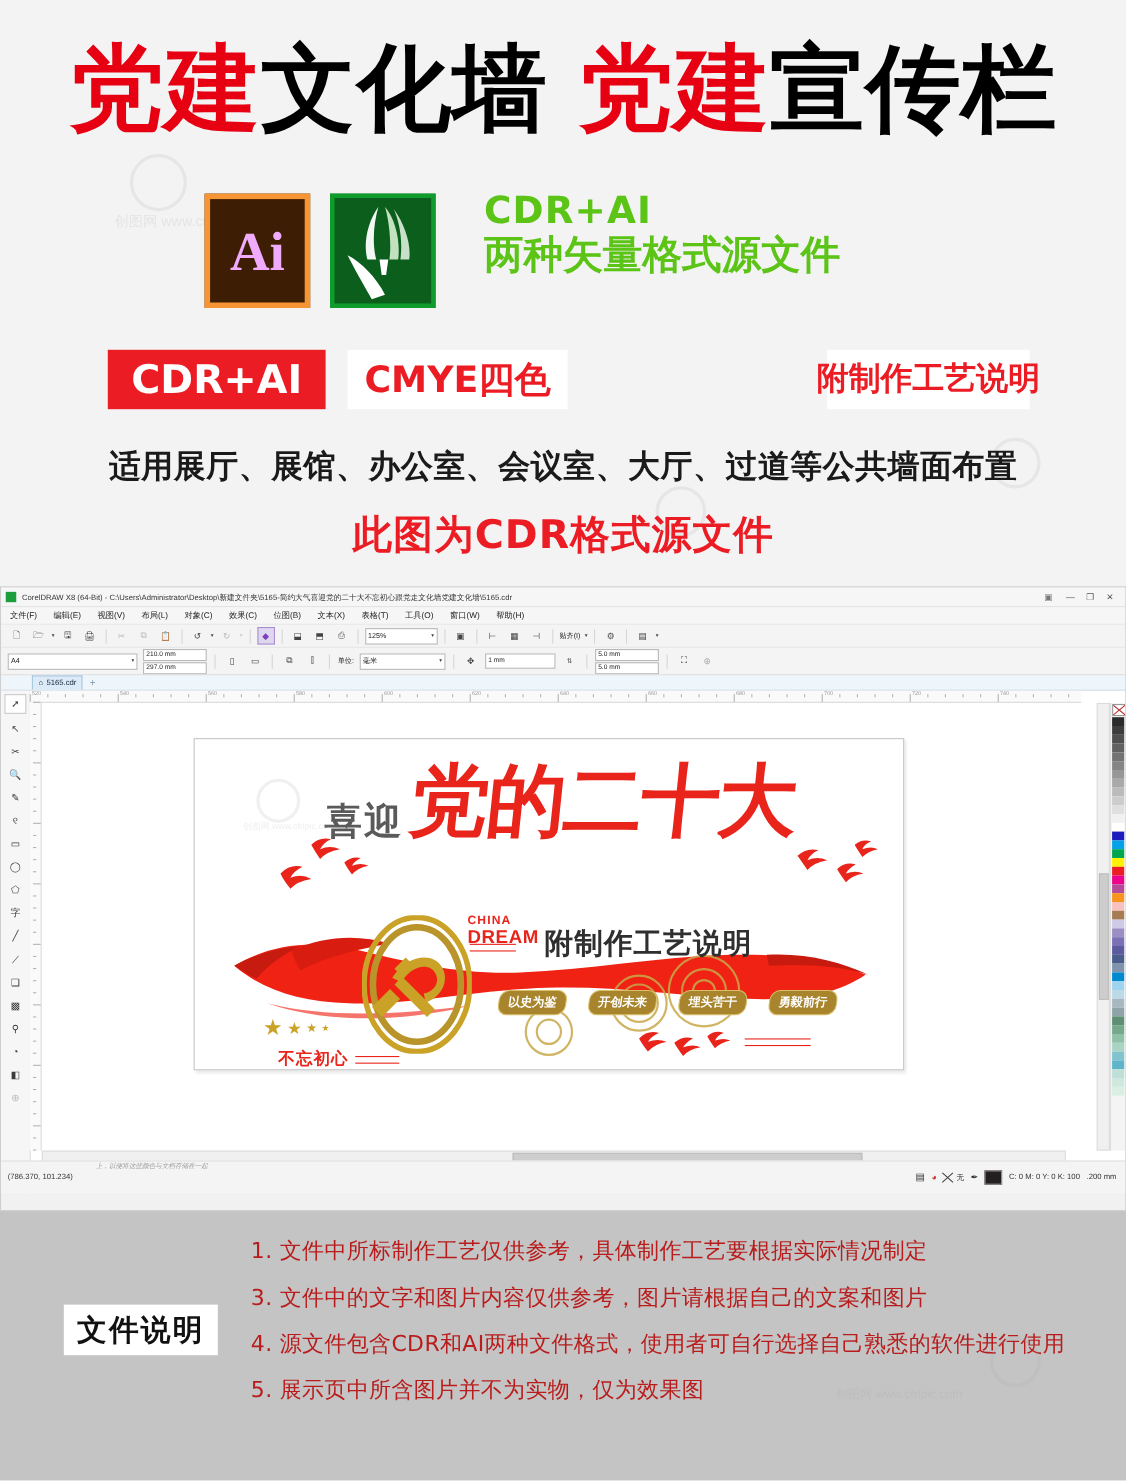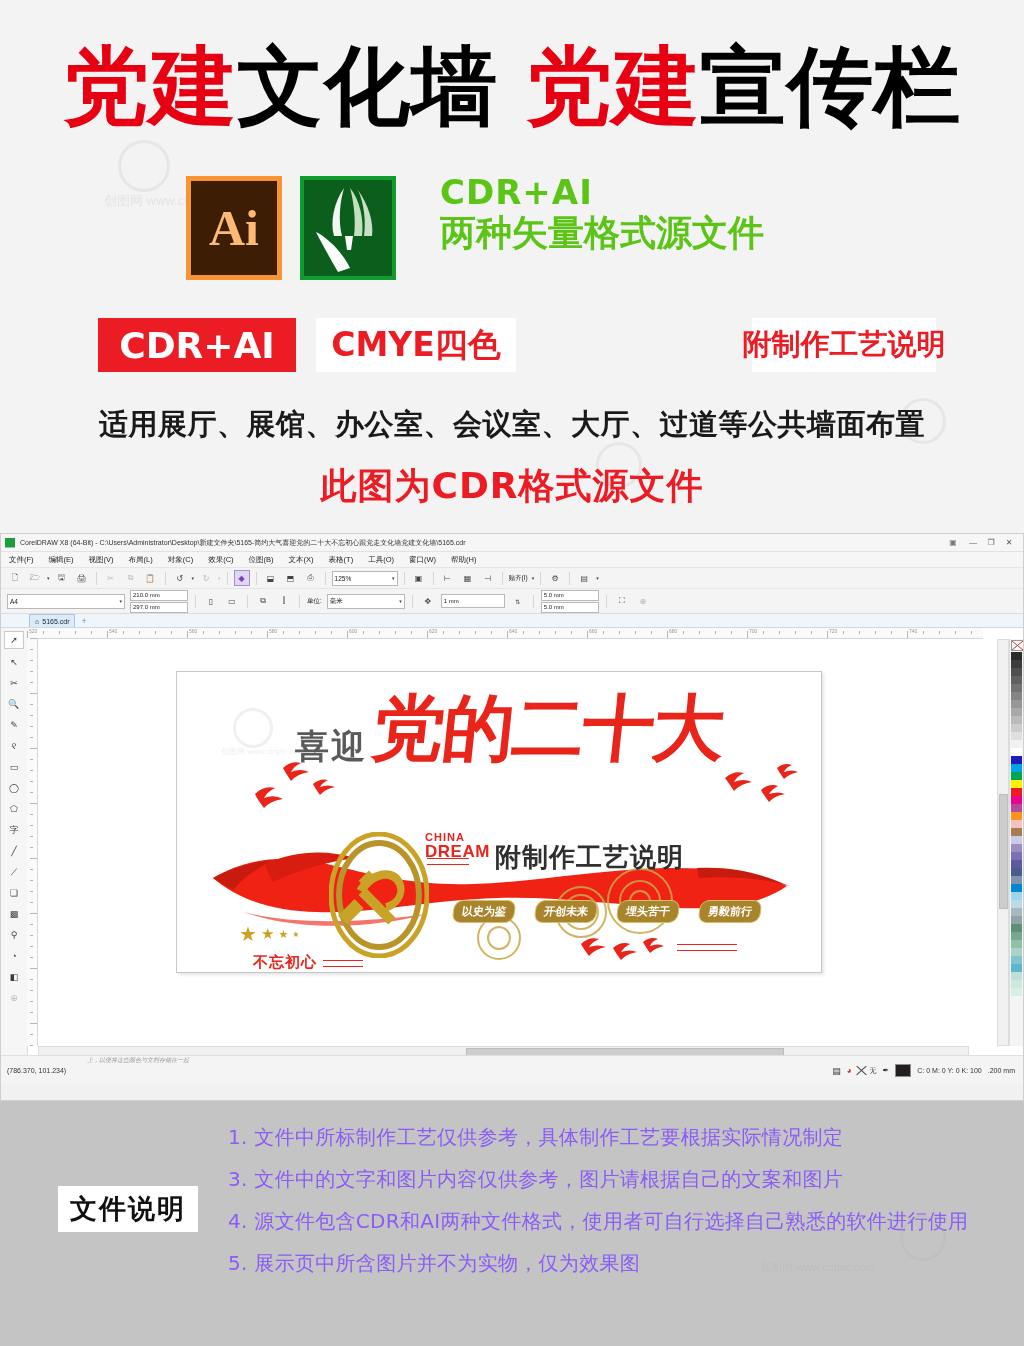--- a/index.html
+++ b/index.html
@@ -9,33 +9,33 @@
     font-family:"Liberation Sans","DejaVu Sans",sans-serif;
     overflow:hidden;position:relative;
   }
   .page{position:relative;width:1024px;height:1346px;background:#f3f3f3;}
 
   
   .promo{position:relative;width:1024px;height:520px;background:#f3f3f3;overflow:hidden;}
   .promo-title{
     position:absolute;left:0;top:44px;width:1024px;text-align:center;
     font-size:86px;font-weight:bold;letter-spacing:1px;line-height:1;
-    font-family:Liberation Serif, serif;white-space:nowrap;
+    font-family:Liberation Mono, monospace;white-space:nowrap;
   }
   .t-red{color:#e60012;}
   .t-blk{color:#000;}
   .t-gap{display:inline-block;width:28px;}
 
   .icon-row{position:absolute;left:0;top:176px;width:1024px;height:108px;}
   .ai-icon{
     position:absolute;left:186px;top:0;width:96px;height:104px;
     background:#3d1e04;border:5px solid #f79433;box-sizing:border-box;
     display:flex;align-items:center;justify-content:center;
   }
-  .ai-icon span{color:#fdba74;font-size:50px;font-weight:bold;font-family:"Liberation Serif","DejaVu Serif",serif;line-height:1;}
+  .ai-icon span{color:#f0abfc;font-size:50px;font-weight:bold;font-family:"Liberation Serif","DejaVu Serif",serif;line-height:1;}
   .cdr-icon{
     position:absolute;left:300px;top:0;width:96px;height:104px;
     background:#0a7c22;border:4px solid #0f9c2c;box-sizing:border-box;overflow:hidden;
   }
   .promo-green{
     position:absolute;left:440px;top:-4px;color:#5cc417;
     font-weight:bold;line-height:1.18;
     font-family:"DejaVu Sans","Liberation Sans",sans-serif;
   }
   .promo-green .l1{font-size:34px;letter-spacing:1px;}
@@ -160,21 +160,21 @@
   .star{color:#c9a227;}
   .ring{position:absolute;border:2px solid #c8a84a;border-radius:50%;opacity:.85;}
   .dash{position:absolute;height:5px;border-top:1.5px solid #e8241b;border-bottom:1.5px solid #e8241b;}
 
   
   .footer{position:absolute;left:0;top:1101px;width:1024px;height:245px;background:#c4c4c4;}
   .fn-label{position:absolute;left:58px;top:1186px;background:#fff;padding:5px 12px;
             font-size:27px;font-weight:bold;color:#111;letter-spacing:2px;
             font-family:"DejaVu Sans","Liberation Sans",sans-serif;}
   .notes{position:absolute;left:228px;top:1124px;width:790px;}
-  .note{font-size:20px;color:#8b5cf6;margin-bottom:15px;white-space:nowrap;letter-spacing:0.3px;
+  .note{font-size:20px;color:#b91c1c;margin-bottom:15px;white-space:nowrap;letter-spacing:0.3px;
         font-family:"DejaVu Sans","Liberation Sans",sans-serif;}
 </style>
 </head>
 <body>
 
 <div class="page">
 
   <div class="promo">
 
     <div class="wmring" style="left:118px;top:140px;width:46px;height:46px;"></div>

